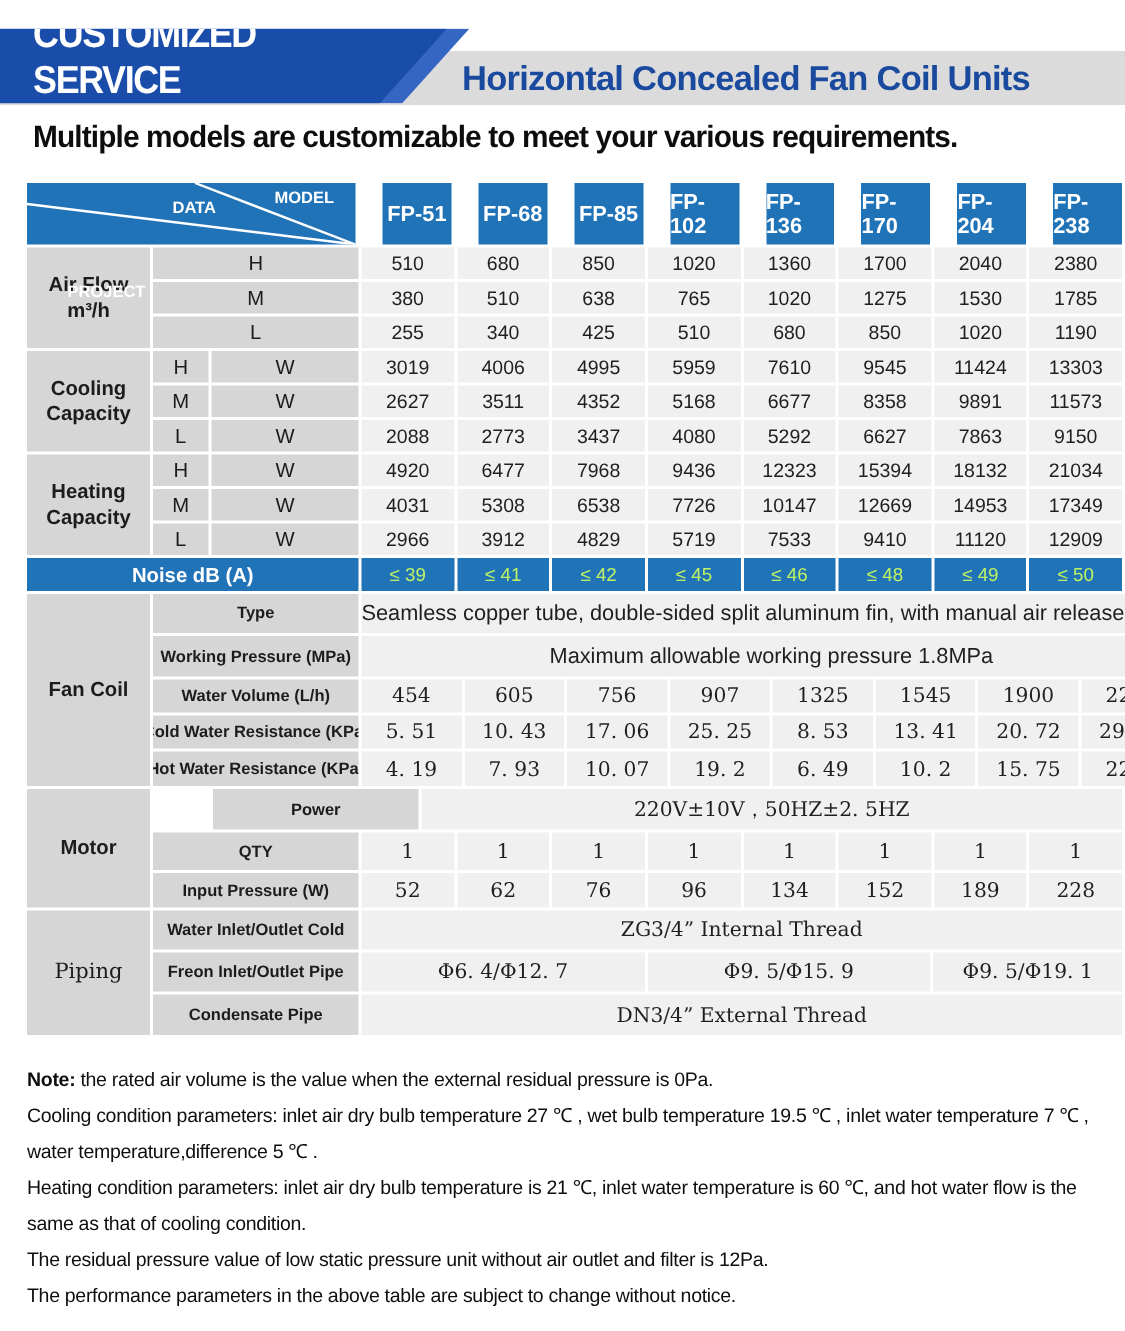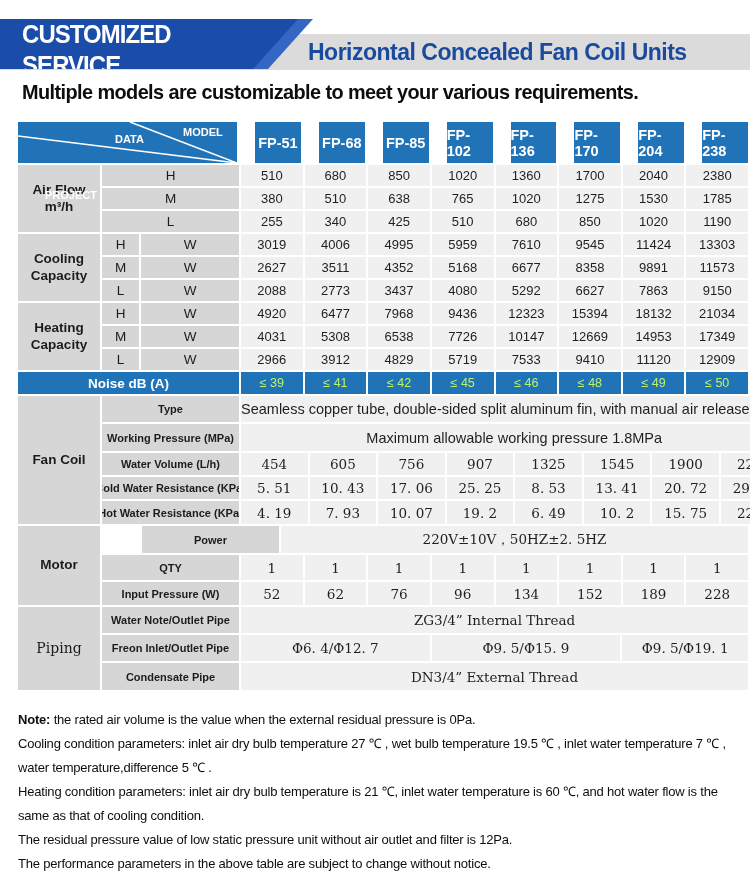--- a/index.html
+++ b/index.html
@@ -6,21 +6,21 @@
   html,body { width: 750px; height: 887px; background: #ffffff; overflow: hidden;
     font-family: "Liberation Sans", sans-serif; }
   .abs { position: absolute; }
 
   
   #gray-strip { top: 34px; left: 0; width: 750px; height: 36px; background: #dbdbdb; }
   #banner-accent { top: 19px; left: 0; width: 313px; height: 50px; background: #3566c4;
     clip-path: polygon(0 0, 100% 0, calc(100% - 45px) 100%, 0 100%); }
   #banner-main { top: 19px; left: 0; width: 298px; height: 50px; background: #1a4caa;
     clip-path: polygon(0 0, 100% 0, calc(100% - 45px) 100%, 0 100%);
-    display: flex; align-items: flex-start; }
+    display: flex; align-items: flex-end; }
   #banner-main span { color: #ffffff; font-weight: bold; font-size: 26px;
     letter-spacing: -1px; padding-left: 24px; transform: scaleX(0.92); transform-origin: left; }
   #product-title { top: 34px; left: 308px; width: 440px; height: 36px;
     display: flex; align-items: center; color: #1a4a9e; font-weight: bold;
     font-size: 23px; letter-spacing: -0.5px; }
   #subtitle { top: 80px; left: 22px; font-size: 20.5px; font-weight: bold; color: #0d0d0d;
     letter-spacing: -0.6px; transform: scaleX(0.97); transform-origin: left; }
 
   
   #spec-table { top: 122px; left: 18px; width: 730px; display: flex;
@@ -323,21 +323,21 @@
           <div class="val-cell serif-txt">228</div>
         </div>
       </div>
     </div>
     <div class="section">
       <div class="proj-cell serif">
         <span>Piping</span>
       </div>
       <div class="rows">
         <div class="row" style="height: 26px;">
-          <div class="lbl-cell">Water Note/Outlet Pipe</div>
+          <div class="lbl-cell">Water Inlet/Outlet Cold</div>
           <div class="merged-cell serif-txt">ZG3/4”  Internal Thread</div>
         </div>
         <div class="row" style="height: 26px;">
           <div class="lbl-cell">Freon Inlet/Outlet Pipe</div>
           <div class="span-cell serif-txt" style="flex: 3 1 0%;">Φ6. 4/Φ12. 7</div>
           <div class="span-cell serif-txt" style="flex: 3 1 0%;">Φ9. 5/Φ15. 9</div>
           <div class="span-cell serif-txt" style="flex: 2 1 0%;">Φ9. 5/Φ19. 1</div>
         </div>
         <div class="row" style="height: 27px;">
           <div class="lbl-cell">Condensate Pipe</div>

